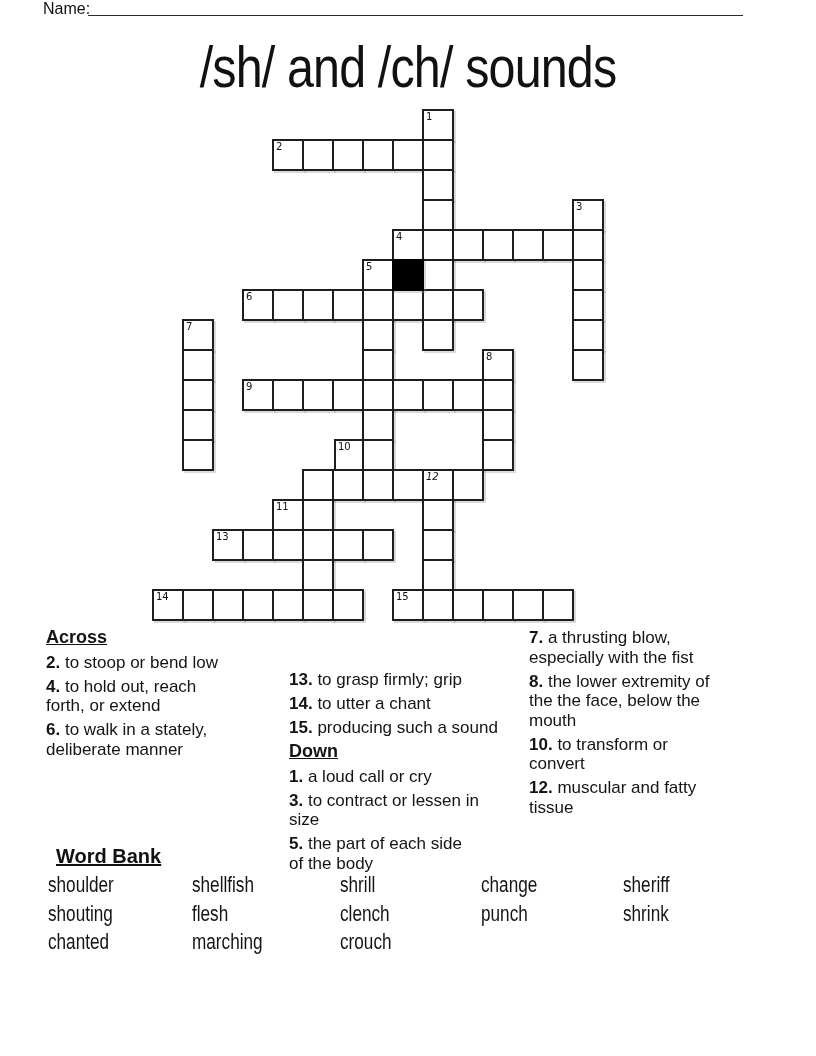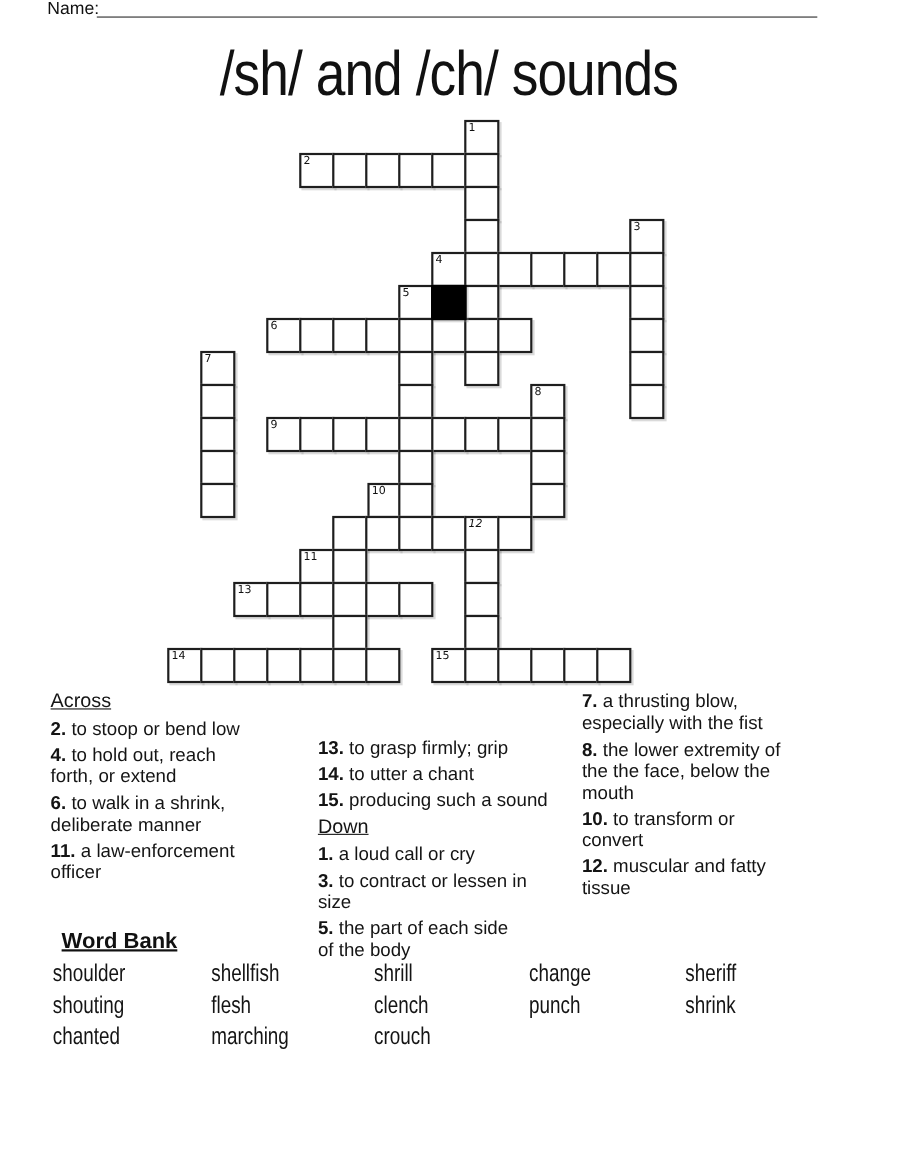--- a/index.html
+++ b/index.html
@@ -25,21 +25,21 @@
   .cell.black{background:#000;border-color:#000;}
   .cnum{
     position:absolute;left:2px;top:0px;
     font-family:"DejaVu Sans",sans-serif;font-size:10px;line-height:11px;color:#111;
   }
   
   .clue-col{position:absolute;top:628px;font-size:17px;line-height:19.5px;color:#141414;}
   #clue-col-0{left:46px;width:232px;}
   #clue-col-1{left:289px;width:245px;margin-top:42px;}
   #clue-col-2{left:529px;width:250px;}
-  .clue-head{font-size:18px;font-weight:400;text-decoration:underline;margin:0 0 5px 0;}
+  .clue-head{font-size:18px;font-weight:700;text-decoration:underline;margin:0 0 5px 0;}
   .clue{margin:0 0 4.5px 0;white-space:pre-line;}
   .clue b{font-weight:700;}
   
   .wb-title{
     position:absolute;left:56px;top:845px;font-size:20px;font-weight:700;
     text-decoration:underline;color:#111;
   }
   .wb-rows{position:absolute;left:48px;top:871px;width:740px;}
   .wb-row{display:grid;grid-template-columns:144px 148px 141px 142px auto;height:28.5px;}
   .wb-word{
@@ -172,24 +172,22 @@
     <div class="cell" style="left: 512px; top: 589px;"></div>
     <div class="cell" style="left: 542px; top: 589px;"></div>
     <div class="cell black" style="left: 392px; top: 259px;"></div>
   </div>
 
 <div class="clue-col" id="clue-col-0">
     <div class="clue-head">Across</div>
     <div class="clue"><b>2.</b> <span>to stoop or bend low</span></div>
     <div class="clue"><b>4.</b> <span>to hold out, reach
 forth, or extend</span></div>
-    <div class="clue"><b>6.</b> <span>to walk in a shrink,
+    <div class="clue"><b>6.</b> <span>to walk in a stately,
 deliberate manner</span></div>
-    <div class="clue"><b>11.</b> <span>a law-enforcement
-officer</span></div>
   </div>
 <div class="clue-col" id="clue-col-1">
     <div class="clue"><b>13.</b> <span>to grasp firmly; grip</span></div>
     <div class="clue"><b>14.</b> <span>to utter a chant</span></div>
     <div class="clue"><b>15.</b> <span>producing such a sound</span></div>
     <div class="clue-head">Down</div>
     <div class="clue"><b>1.</b> <span>a loud call or cry</span></div>
     <div class="clue"><b>3.</b> <span>to contract or lessen in
 size</span></div>
     <div class="clue"><b>5.</b> <span>the part of each side

